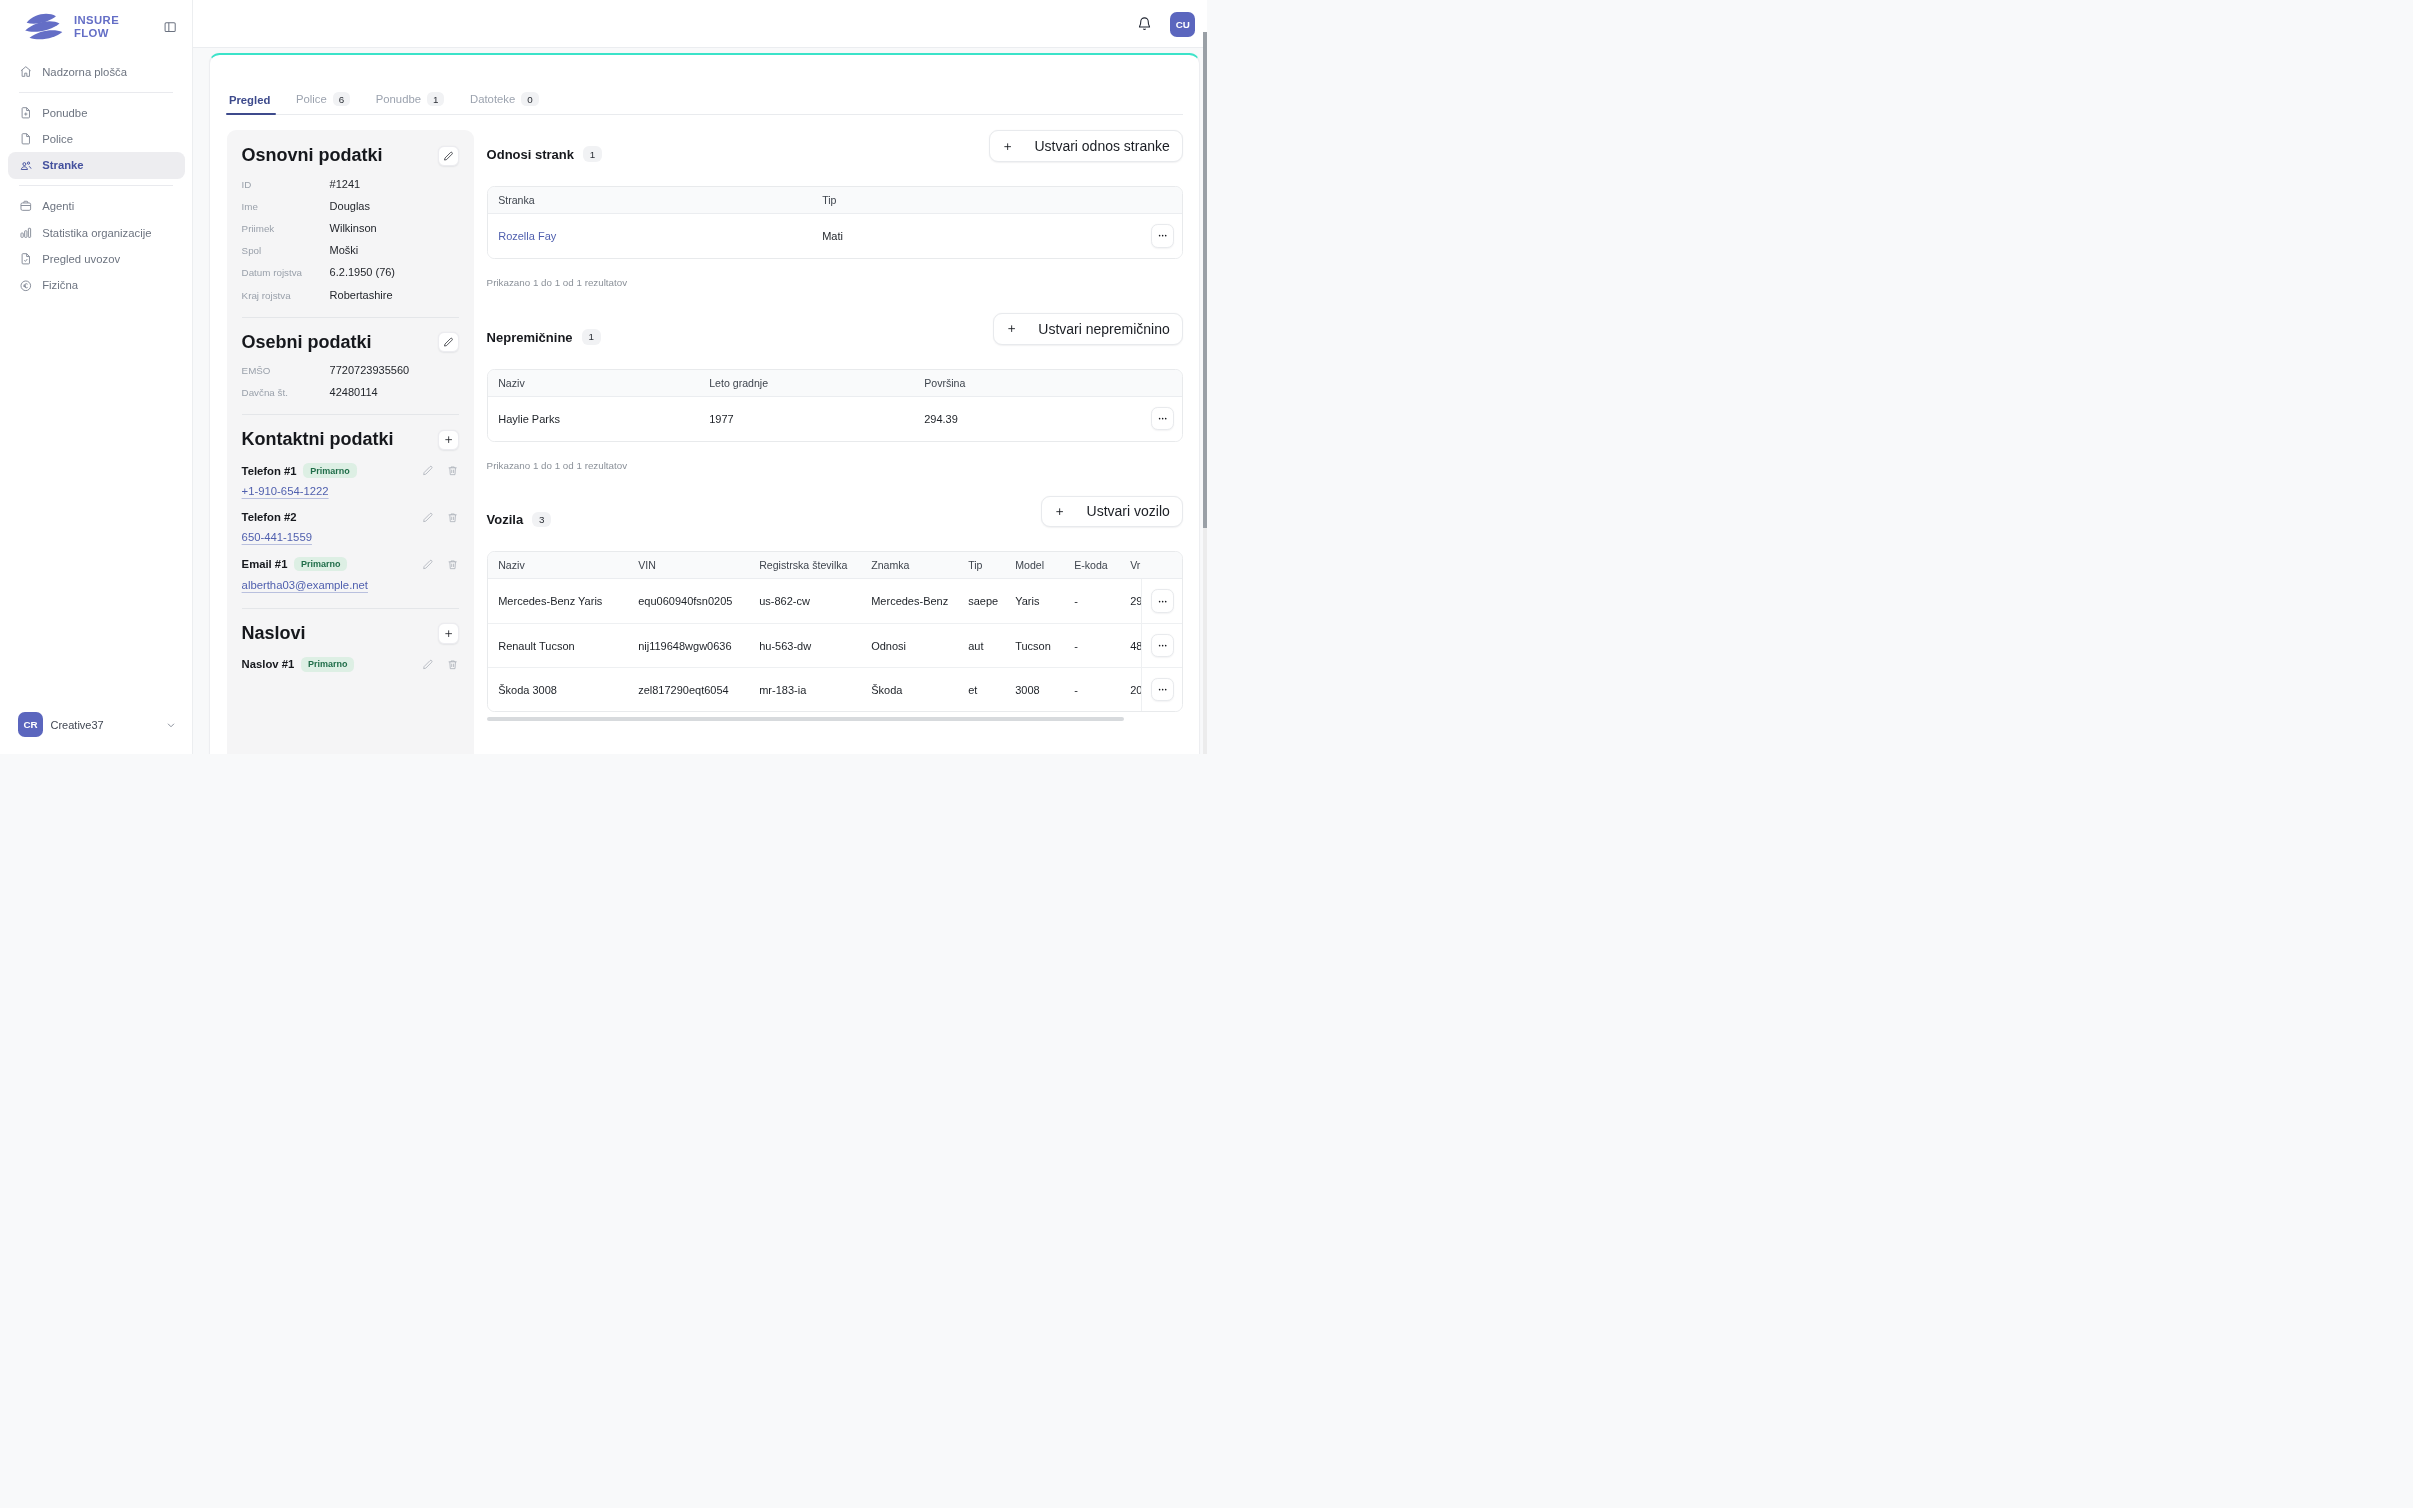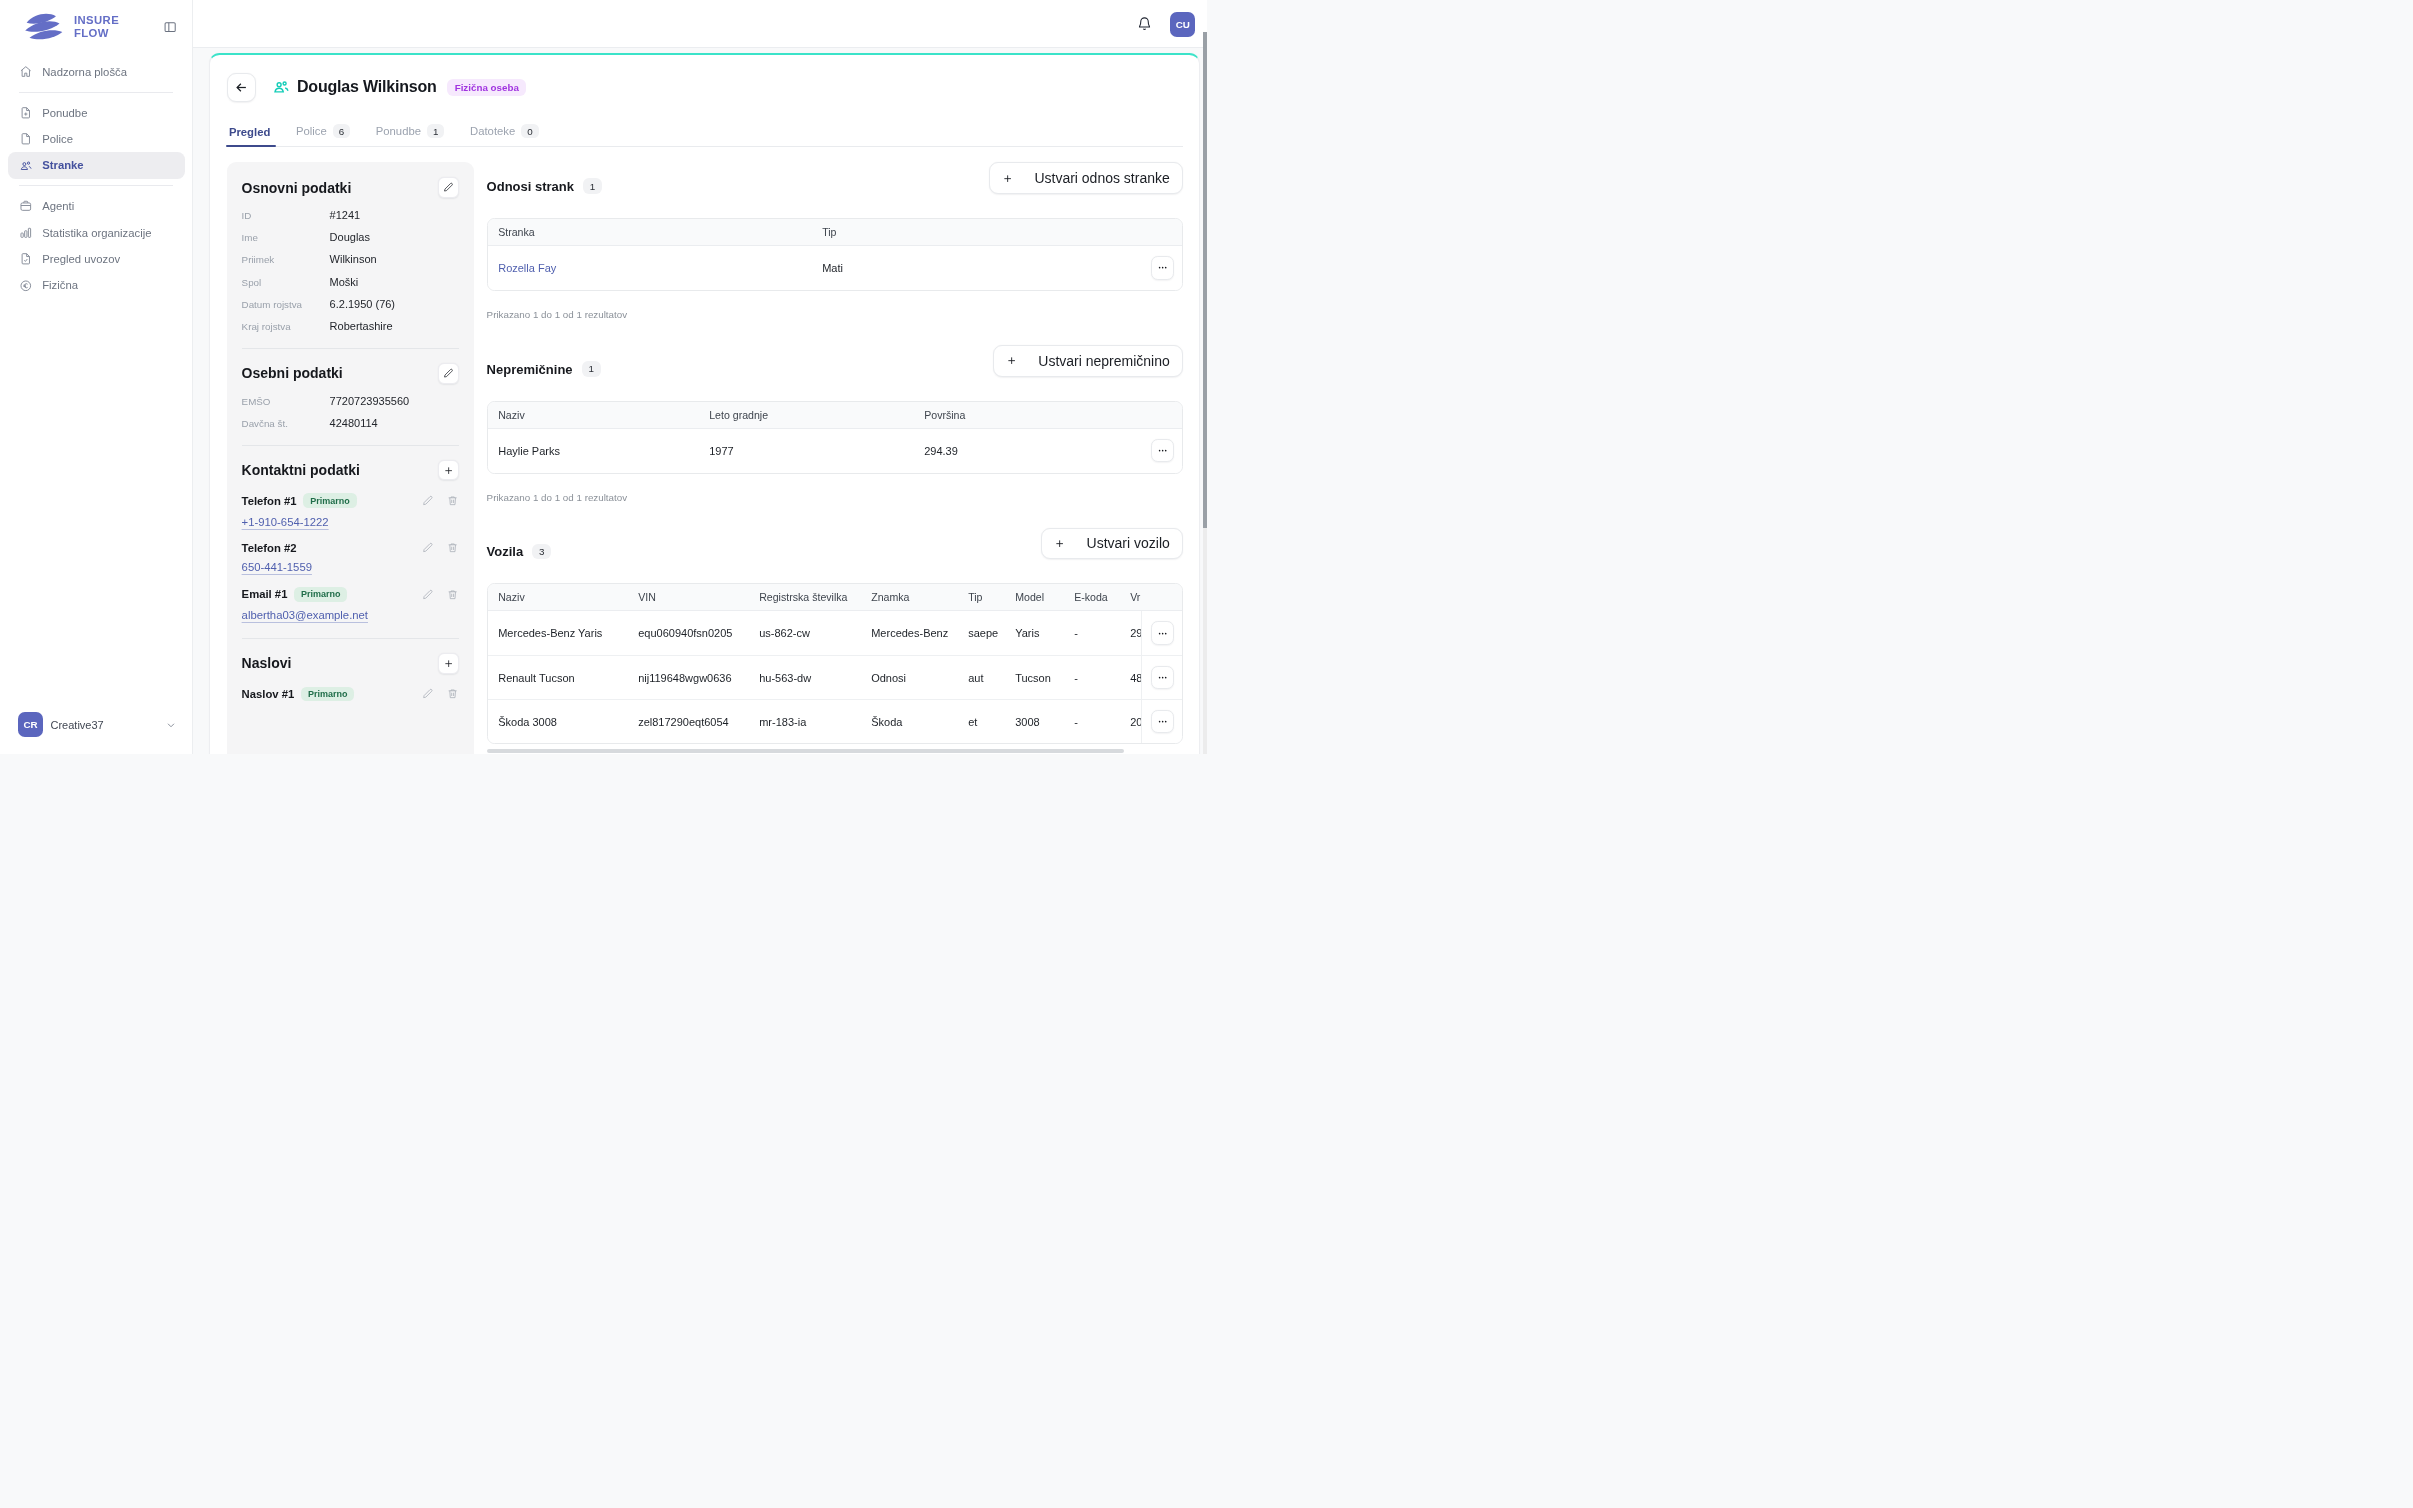--- a/index.html
+++ b/index.html
@@ -72,21 +72,21 @@
   .tab.active { color:#3d4a8c; font-weight:700; }
   .tab.active::after { content:""; position:absolute; left:-1.5px; right:-4.5px; bottom:-0.8px; height:2.3px; background:#3d4a8c; border-radius:1.5px; }
   .tab-count { background:#f1f2f4; color:#2a2e35; border-radius:5.3px; font-size:9.8px; padding:1.5px 6px; font-weight:400; }
 
   
   .content { display:flex; gap:13px; margin-top:15px; align-items:flex-start; }
 
   
   .panel { width:247px; min-width:247px; background:#f5f5f6; border-radius:9px; padding:15px; height:664px; }
   .panel-section-head { display:flex; align-items:center; justify-content:space-between; }
-  .panel-title { font-size:14px; font-weight:700; color:#16181d; }
+  .panel-title { font-size:18px; font-weight:700; color:#16181d; }
   .sq-btn {
     width:20.4px; height:20.4px; border-radius:6px; background:#fff; border:0.8px solid #ececf0;
     box-shadow:0 0.8px 1.5px rgba(16,24,40,.07); display:flex; align-items:center; justify-content:center;
     color:#23262c; cursor:pointer; flex:none;
   }
   .kv { display:grid; grid-template-columns:88px 1fr; row-gap:10.2px; margin-top:11.3px; align-items:baseline; }
   .kv .k { font-size:9.8px; color:#9aa1ab; }
   .kv .v { font-size:11px; color:#23262c; }
   .panel-divider { height:0.8px; background:#e4e6e9; margin:16px 0 14.3px 0; }
   .contact-entry { margin-top:13px; }
@@ -258,38 +258,20 @@
           <path d="M18 9a6 6 0 1 0-12 0c0 6.4-2 6.6-2 8.5h16c0-1.9-2-2.1-2-8.5z"></path>
           <path d="M10.3 20.5a1.9 1.9 0 0 0 3.4 0"></path>
         </svg>
     </span>
     <div class="avatar-sq">CU</div>
   </header>
 
   <div class="workarea">
     <div class="card">
 
-      <div class="card-header">
-        <button class="back-btn">
-          <svg width="15" height="15" viewBox="0 0 24 24" fill="none" stroke="currentColor" stroke-width="2">
-              <path d="M19 12H5"></path>
-              <path d="M11 18l-6-6 6-6"></path>
-            </svg>
-        </button>
-        <span class="client-icon">
-          <svg width="18" height="18" viewBox="0 0 24 24" fill="none" stroke="currentColor" stroke-width="1.9">
-              <circle cx="9.5" cy="9" r="2.6"></circle>
-              <circle cx="16.8" cy="7.3" r="2"></circle>
-              <path d="M4 18.5c.6-3 2.8-4.8 5.5-4.8s4.9 1.8 5.5 4.8z"></path>
-              <path d="M17.5 13.4c2 .3 3.4 1.7 3.8 3.6"></path>
-            </svg>
-        </span>
-        <h1 class="client-title">Douglas Wilkinson</h1>
-        <span class="type-badge">Fizična oseba</span>
-      </div>
 
       <div class="tabs">
         <div class="tab active">
           <span>Pregled</span>
         </div>
         <div class="tab">
           <span>Police</span>
           <span class="tab-count">6</span>
         </div>
         <div class="tab">

